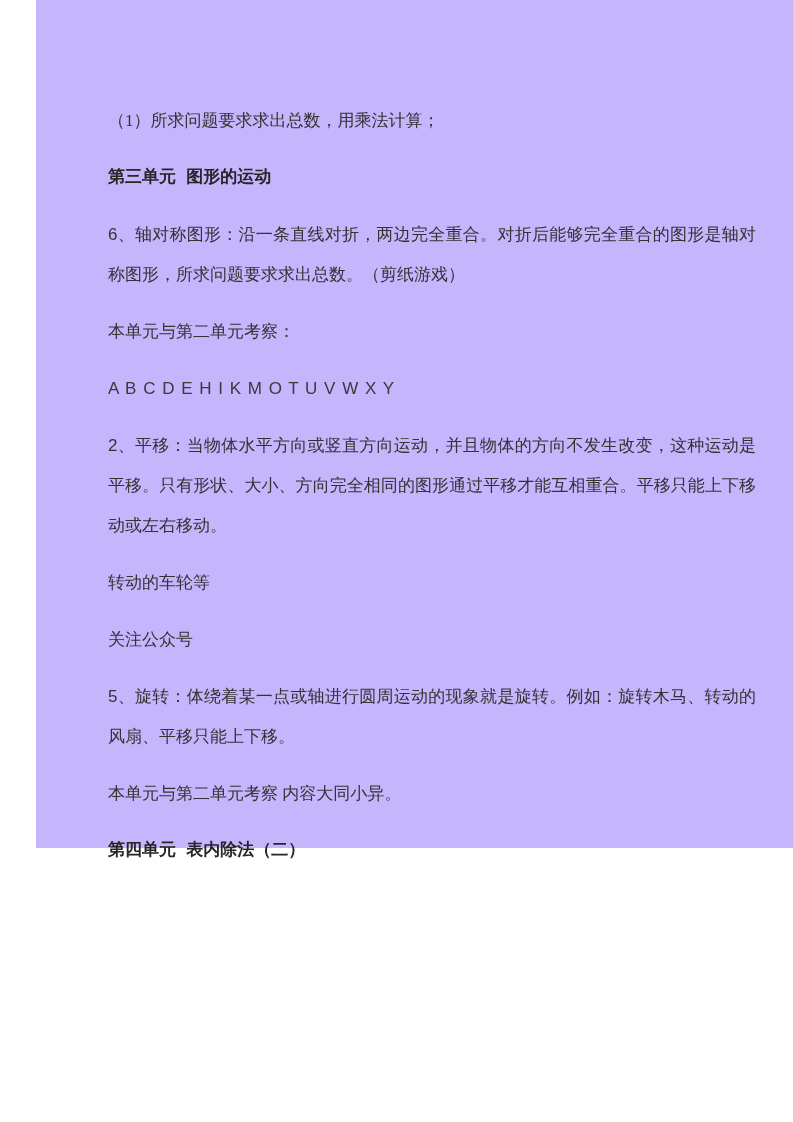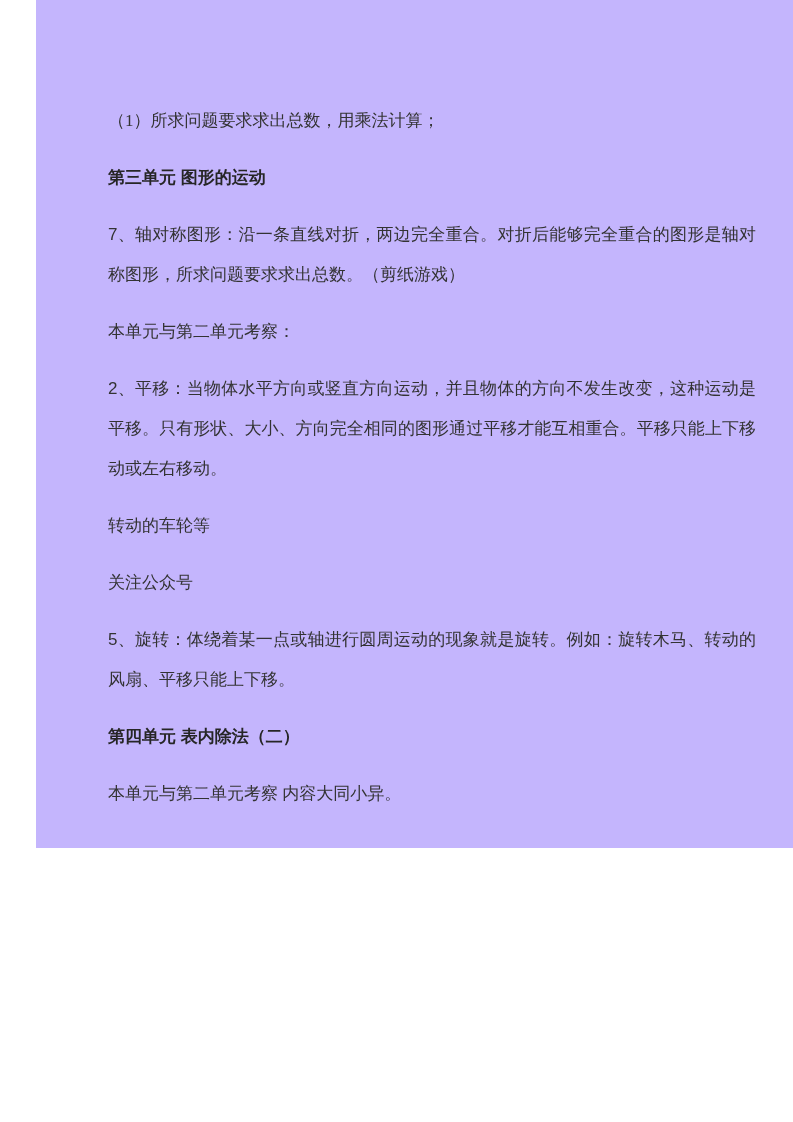--- a/index.html
+++ b/index.html
@@ -35,21 +35,21 @@
     text-align: justify;
     text-align-last: justify;
   }
   .serif {
     font-family: "Liberation Serif", "DejaVu Serif", serif;
   }
   .sans {
     font-family: "Liberation Sans", "DejaVu Sans", sans-serif;
   }
   .heading {
-    font-family: Liberation Sans, sans-serif;
+    font-family: Liberation Mono, monospace;
     font-weight: bold;
     color: #262626;
     font-size: 17px;
     margin: 0 0 17px 0;
   }
   .latin {
     font-family: "Liberation Sans", "DejaVu Sans", sans-serif;
     letter-spacing: 1px;
     color: #3a3a3a;
   }
@@ -62,28 +62,31 @@
   <div class="block serif">
     <div class="line">（1）所求问题要求求出总数，用乘法计算；</div>
   </div>
 
 
   <div class="block heading">
     <div class="line">第三单元 图形的运动</div>
   </div>
 
   <div class="block sans">
-    <div class="line just">7、轴对称图形：沿一条直线对折，两边完全重合。对折后能够完全重合的图形是轴对</div>
+    <div class="line just">6、轴对称图形：沿一条直线对折，两边完全重合。对折后能够完全重合的图形是轴对</div>
     <div class="line">称图形，所求问题要求求出总数。（剪纸游戏）</div>
   </div>
 
   <div class="block serif">
     <div class="line">本单元与第二单元考察：</div>
   </div>
 
+  <div class="block latin">
+    <div class="line">A B C D E H I K M O T U V W X Y</div>
+  </div>
 
   <div class="block sans">
     <div class="line just">2、平移：当物体水平方向或竖直方向运动，并且物体的方向不发生改变，这种运动是</div>
     <div class="line just serif">平移。只有形状、大小、方向完全相同的图形通过平移才能互相重合。平移只能上下移</div>
     <div class="line serif">动或左右移动。</div>
   </div>
 
   <div class="block serif">
     <div class="line">转动的车轮等</div>
   </div>
@@ -91,21 +94,21 @@
 
   <div class="block serif">
     <div class="line">关注公众号</div>
   </div>
 
   <div class="block sans">
     <div class="line just">5、旋转：体绕着某一点或轴进行圆周运动的现象就是旋转。例如：旋转木马、转动的</div>
     <div class="line serif">风扇、平移只能上下移。</div>
   </div>
 
+  <div class="block serif">
+    <div class="line">本单元与第二单元考察 内容大同小异。</div>
+  </div>
+
   <div class="block heading">
     <div class="line">第四单元 表内除法（二）</div>
-  </div>
-
-  <div class="block serif">
-    <div class="line">本单元与第二单元考察 内容大同小异。</div>
   </div>
 
 </div>
 
 </body></html>

